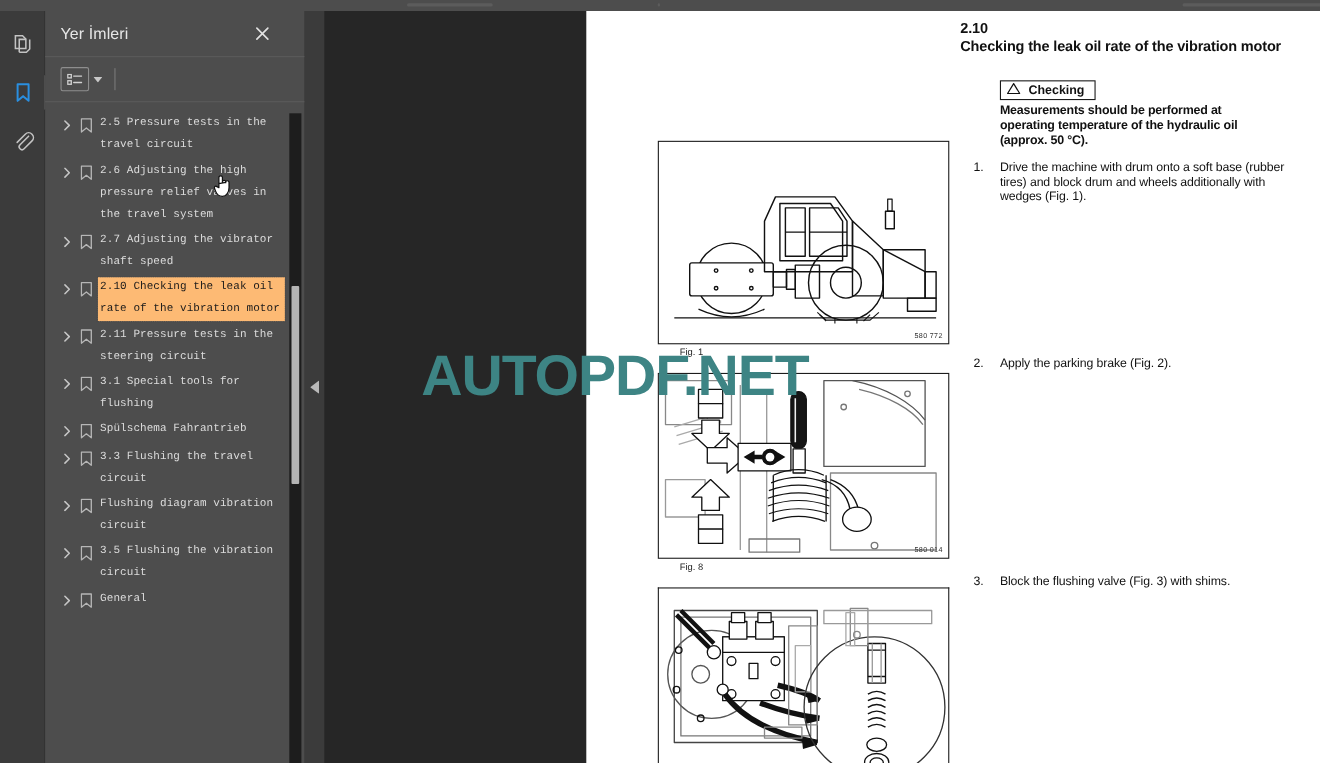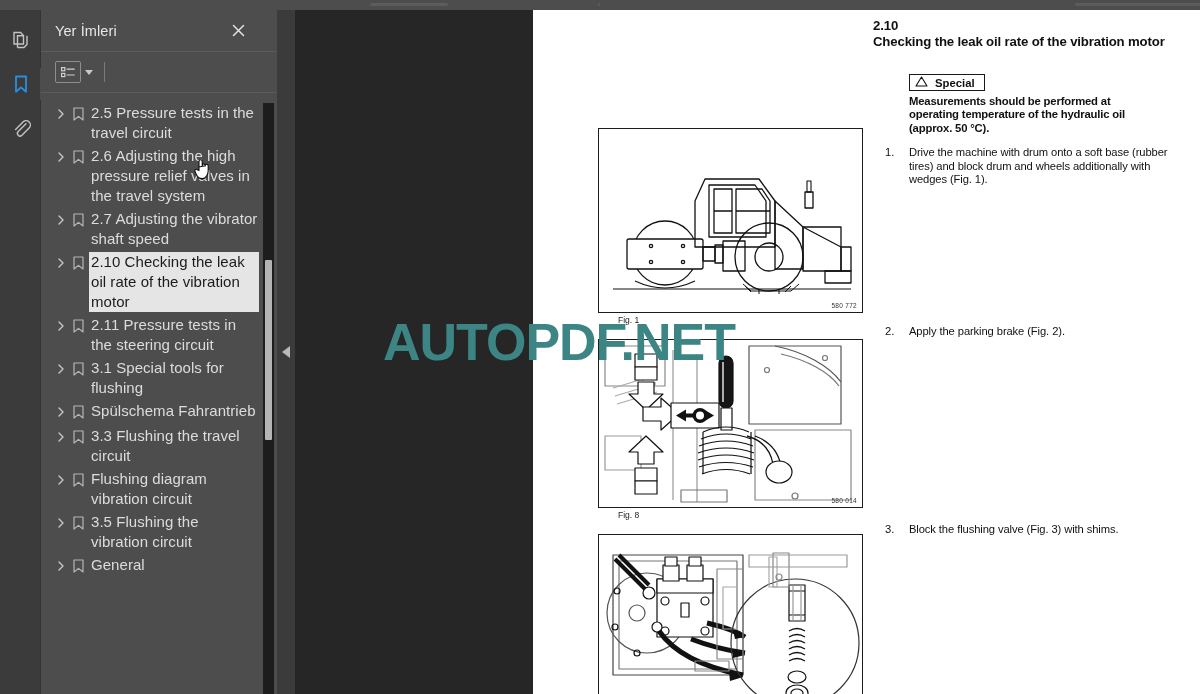--- a/index.html
+++ b/index.html
@@ -85,25 +85,26 @@
     width: 15px; min-width: 15px; height: 22px;
     display: flex; align-items: center; justify-content: center;
     color: #c6c6c6; cursor: pointer;
   }
   .bm-ico {
     width: 20px; min-width: 20px; height: 22px;
     display: flex; align-items: center; justify-content: center;
     margin-right: 3px;
   }
   .bm-label {
-    font-size: 15px; line-height: 20px; color: #dcdcdc;
+    font-size: 10px; line-height: 20px; color: #dcdcdc;
     letter-spacing: .05px;
+    font-family: Liberation Mono, monospace;
   }
   .bm-row.selected .bm-label {
-    background: #e5e5e5; color: #1b1b1b;
+    background: #fdba74; color: #1b1b1b;
     outline: 1px dotted #4a4a4a;
     padding: 0 2px; margin-left: -2px;
     display: inline;
     box-decoration-break: clone;
     -webkit-box-decoration-break: clone;
   }
 
   
   .bm-scroll-track {
     position: absolute; right: 3px; top: 93px; width: 11px; height: 601px;
@@ -604,21 +605,21 @@
           <span>Checking the leak oil rate of the vibration motor</span>
         </div>
 
         <div class="caution-wrap">
           <div class="caution-box">
             <span>
               <svg width="13" height="11" viewBox="0 0 13 11" fill="none" stroke="#111" stroke-width="1.1" stroke-linejoin="round">
                 <path d="M6.5 1 12 10H1z"></path>
               </svg>
             </span>
-            <span>Special</span>
+            <span>Checking</span>
           </div>
           <div class="caution-body">Measurements should be performed at operating temperature of the hydraulic oil (approx. 50 °C).</div>
         </div>
 
         <div class="step" style="margin-top:11px;">
           <span class="step-n">1.</span>
           <span class="step-t">Drive the machine with drum onto a soft base (rubber tires) and block drum and wheels additionally with wedges (Fig. 1).</span>
         </div>
 
         <div class="step" style="margin-top:139px;">

